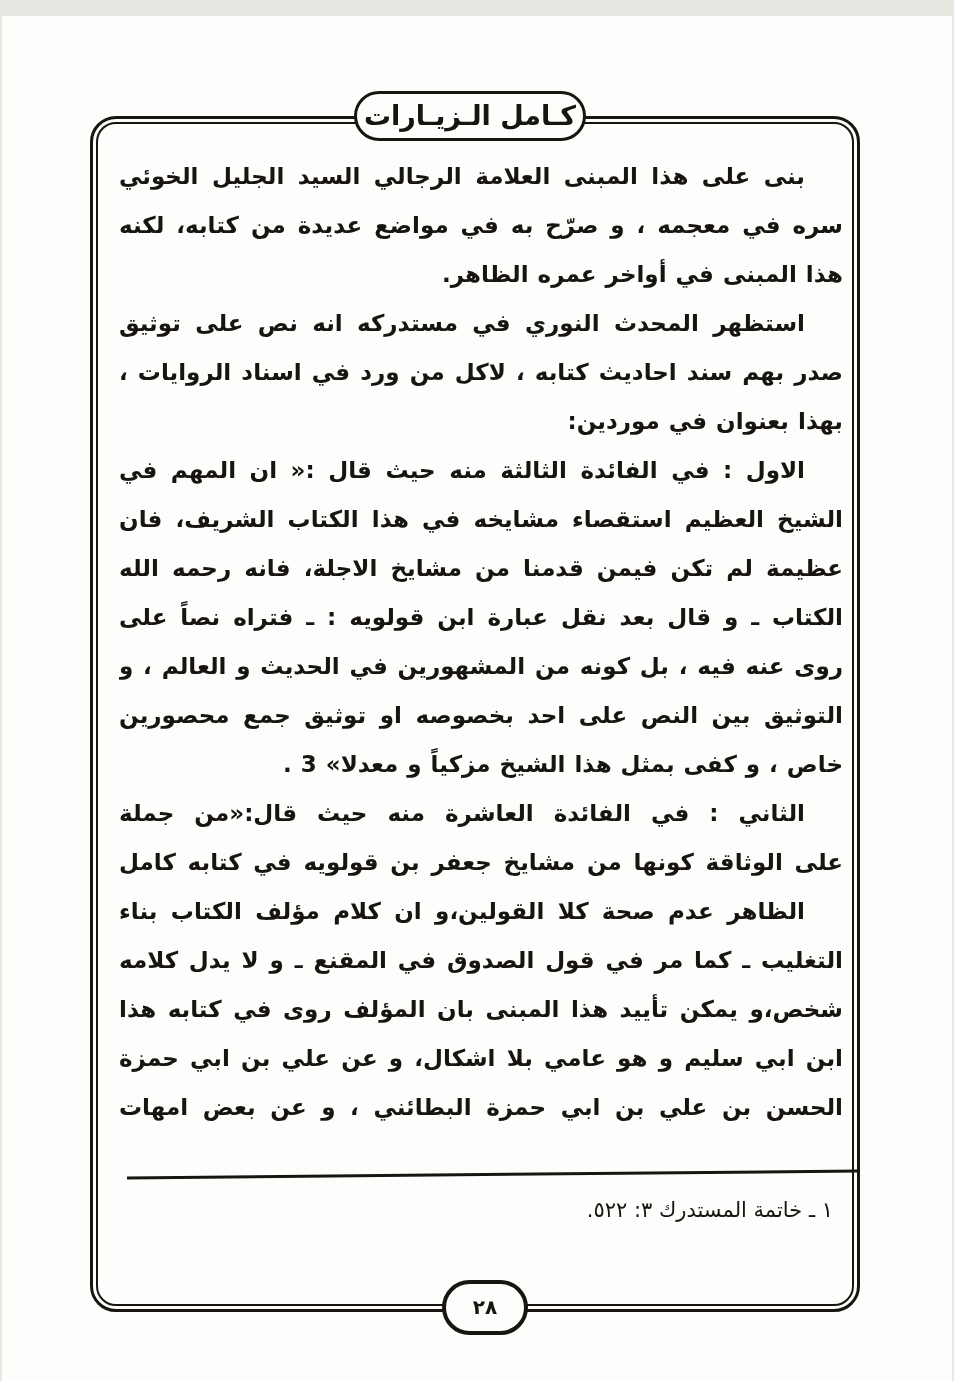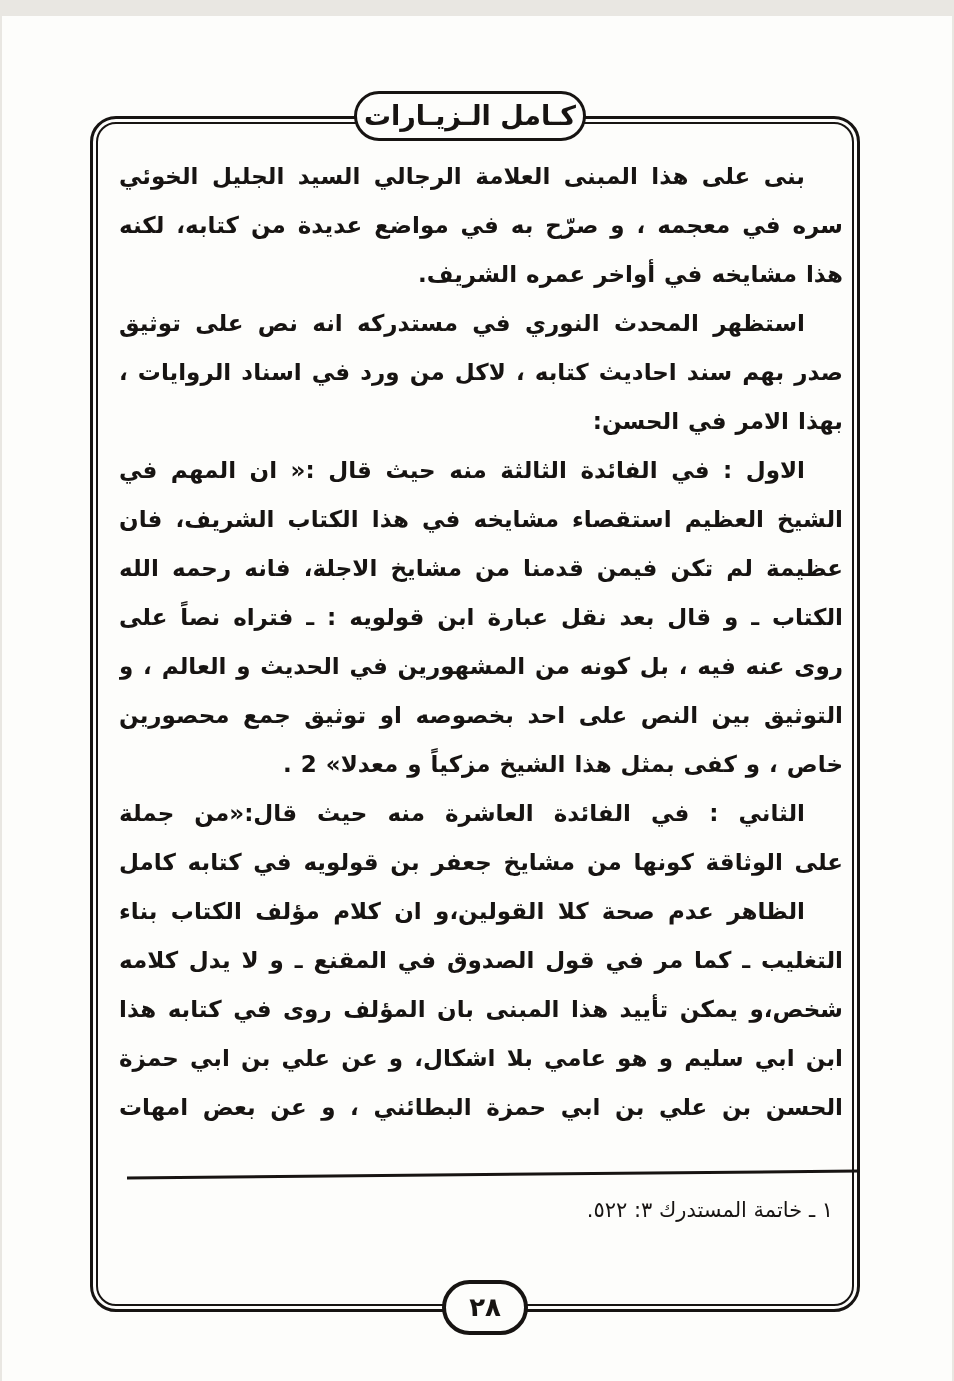--- a/index.html
+++ b/index.html
@@ -82,51 +82,51 @@
     position:absolute; left:440px; top:1264px;
     width:86px; height:55px;
     background:#fdfdfb;
     border:4px solid #171412;
     border-radius:28px;
     box-sizing:border-box;
     display:flex; align-items:center; justify-content:center;
     z-index:3;
   }
   .pageno-capsule span {
-    font-size:26px; font-weight:bold;
+    font-size:20px; font-weight:bold;
     transform:translateY(-1px);
   }
 </style>
 </head>
 <body>
 
 <div class="page">
 
   <div class="frame-outer">
     <div class="frame-inner"></div>
   </div>
 
   <div class="header-capsule">
     <span>كـامل الـزيـارات</span>
   </div>
 
   <div class="body-text" id="body-text">
       <div class="bline al-just indent">بنى على هذا المبنى العلامة الرجالي السيد الجليل الخوئي قدس الله</div>
       <div class="bline al-just">سره في معجمه ، و صرّح به في مواضع عديدة من كتابه، لكنه عدل عن</div>
-      <div class="bline al-right">هذا مشايخه في أواخر عمره الشريف.</div>
+      <div class="bline al-right">هذا المبنى في أواخر عمره الظاهر.</div>
       <div class="bline al-just indent">استظهر المحدث النوري في مستدركه انه نص على توثيق كل من</div>
       <div class="bline al-just">صدر بهم سند احاديث كتابه ، لاكل من ورد في اسناد الروايات ، و صرح</div>
-      <div class="bline al-right">بهذا الامر في الحسن:</div>
+      <div class="bline al-right">بهذا بعنوان في موردين:</div>
       <div class="bline al-just indent">الاول : في الفائدة الثالثة منه حيث قال :« ان المهم في ترجمة هذا</div>
       <div class="bline al-just">الشيخ العظيم استقصاء مشايخه في هذا الكتاب الشريف، فان فيه فائدة</div>
       <div class="bline al-just">عظيمة لم تكن فيمن قدمنا من مشايخ الاجلة، فانه رحمه الله قال في اول</div>
       <div class="bline al-just">الكتاب ـ و قال بعد نقل عبارة ابن قولويه : ـ فتراه نصاً على توثيق كل من</div>
       <div class="bline al-just">روى عنه فيه ، بل كونه من المشهورين في الحديث و العالم ، و لا فرق في</div>
       <div class="bline al-just">التوثيق بين النص على احد بخصوصه او توثيق جمع محصورين بعنوان</div>
-      <div class="bline al-right">خاص ، و كفى بمثل هذا الشيخ مزكياً و معدلا» 2 .</div>
+      <div class="bline al-right">خاص ، و كفى بمثل هذا الشيخ مزكياً و معدلا» 3 .</div>
       <div class="bline al-just indent">الثاني : في الفائدة العاشرة منه حيث قال:«من جملة الامارات الكلية</div>
       <div class="bline al-just">على الوثاقة كونها من مشايخ جعفر بن قولويه في كتابه كامل الزيارات » ٢ .</div>
       <div class="bline al-just indent">الظاهر عدم صحة كلا القولين،و ان كلام مؤلف الكتاب بناء علـى</div>
       <div class="bline al-just">التغليب ـ كما مر في قول الصدوق في المقنع ـ و لا يدل كلامه على توثيق</div>
       <div class="bline al-just">شخص،و يمكن تأييد هذا المبنى بان المؤلف روى في كتابه هذا عن ليث</div>
       <div class="bline al-just">ابن ابي سليم و هو عامي بلا اشكال، و عن علي بن ابي حمزة البطائني و عن</div>
       <div class="bline al-just">الحسن بن علي بن ابي حمزة البطائني ، و عن بعض امهات المؤمنين التي</div>
     </div>
 
   <div class="footnote-rule"></div>

